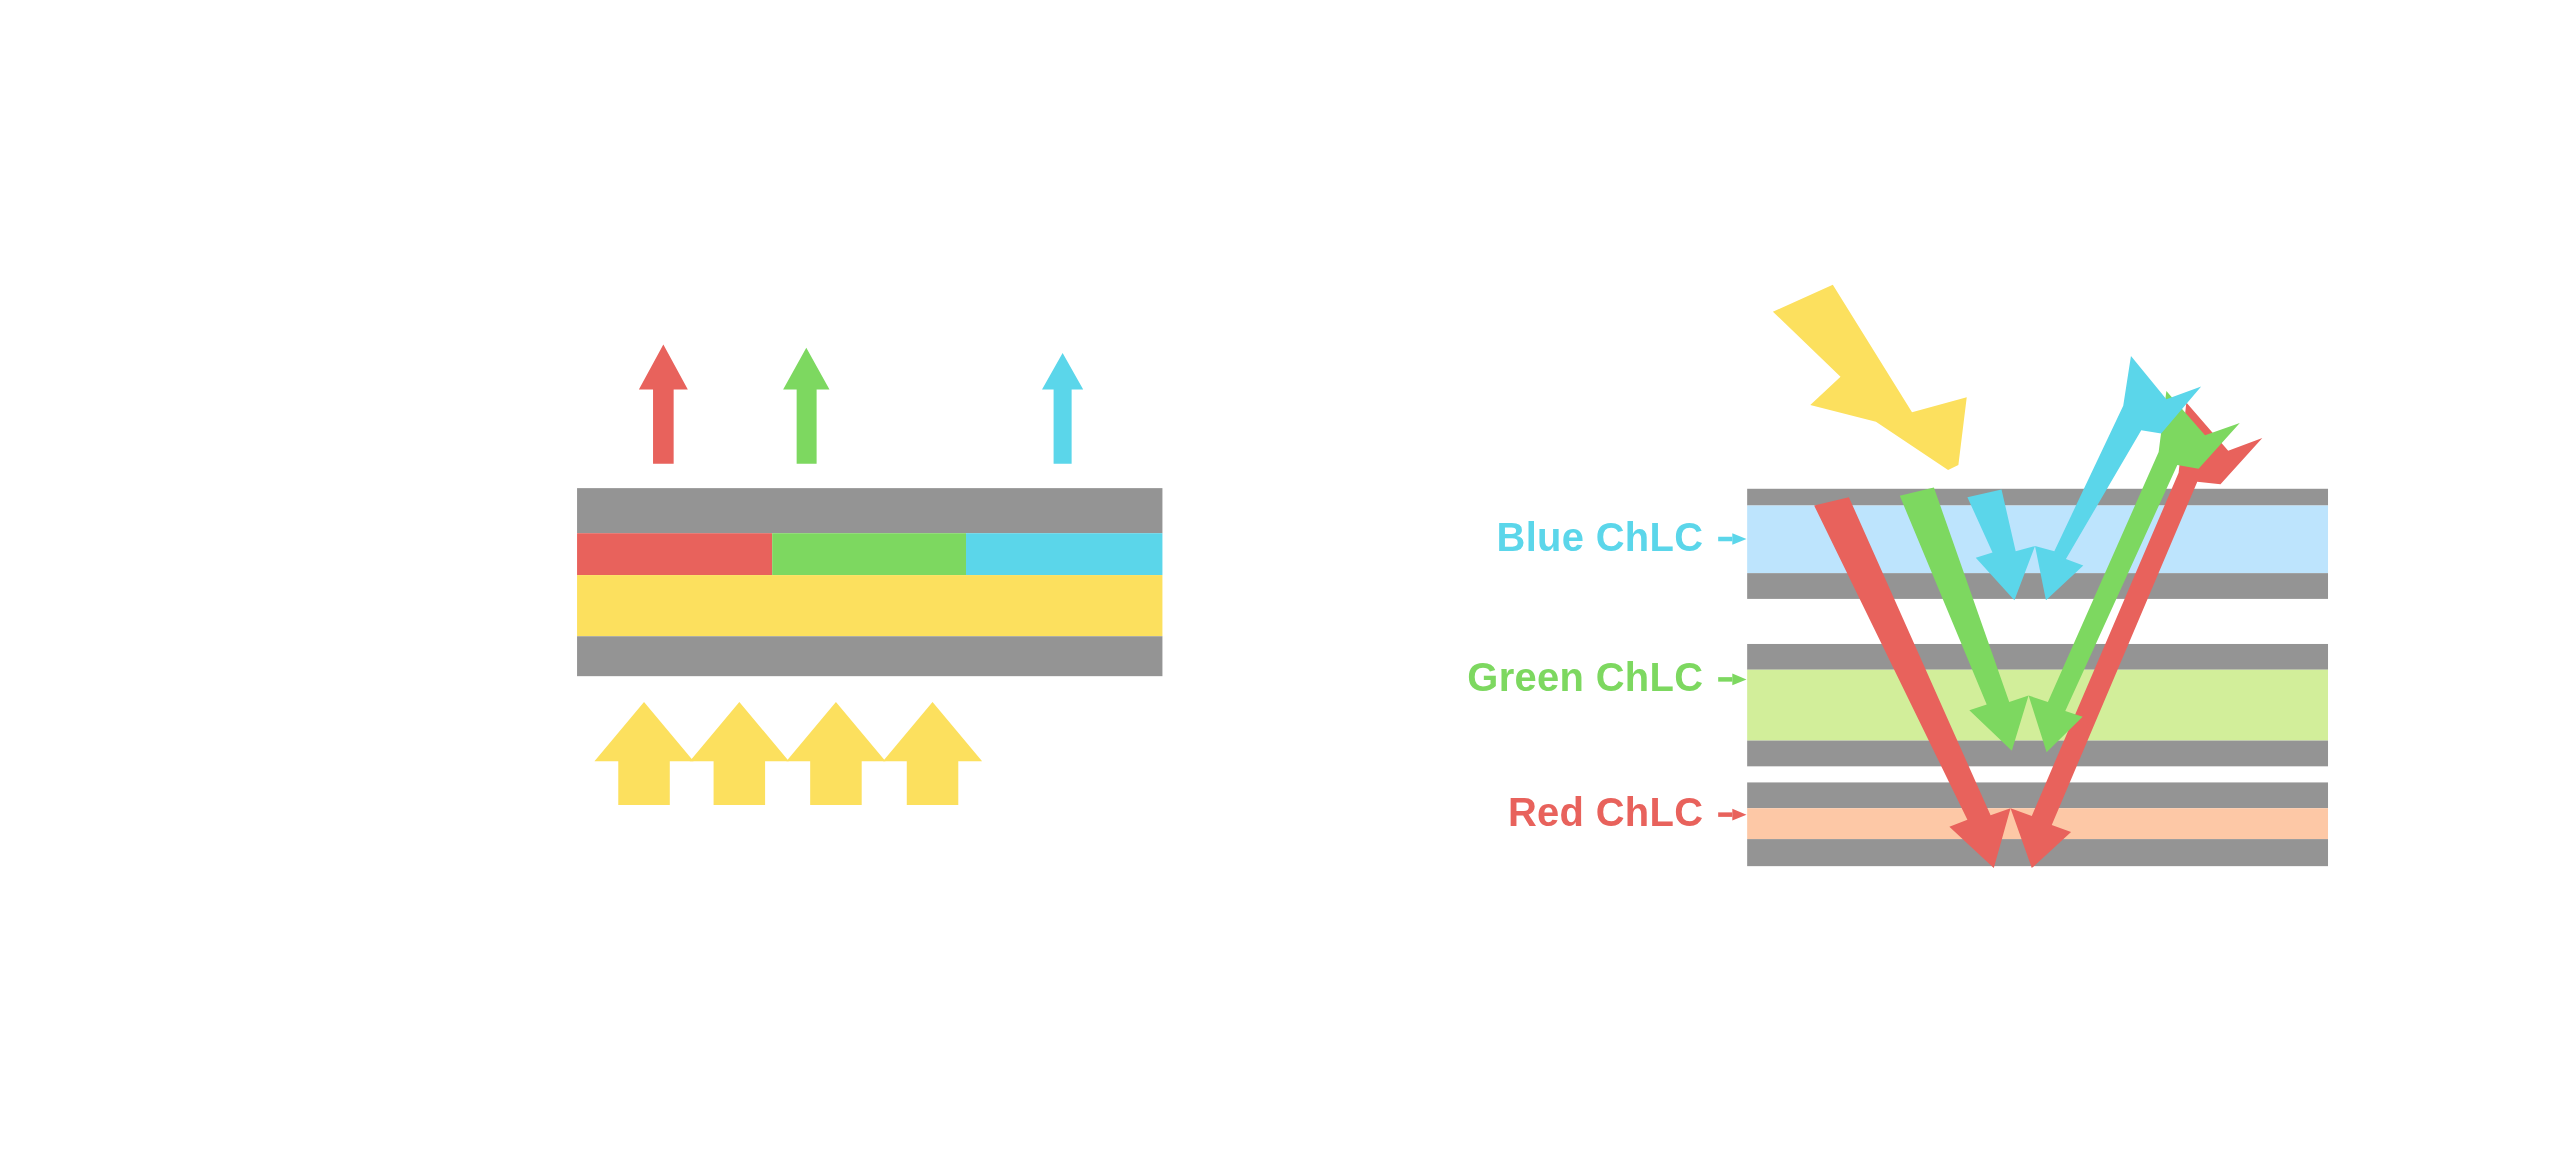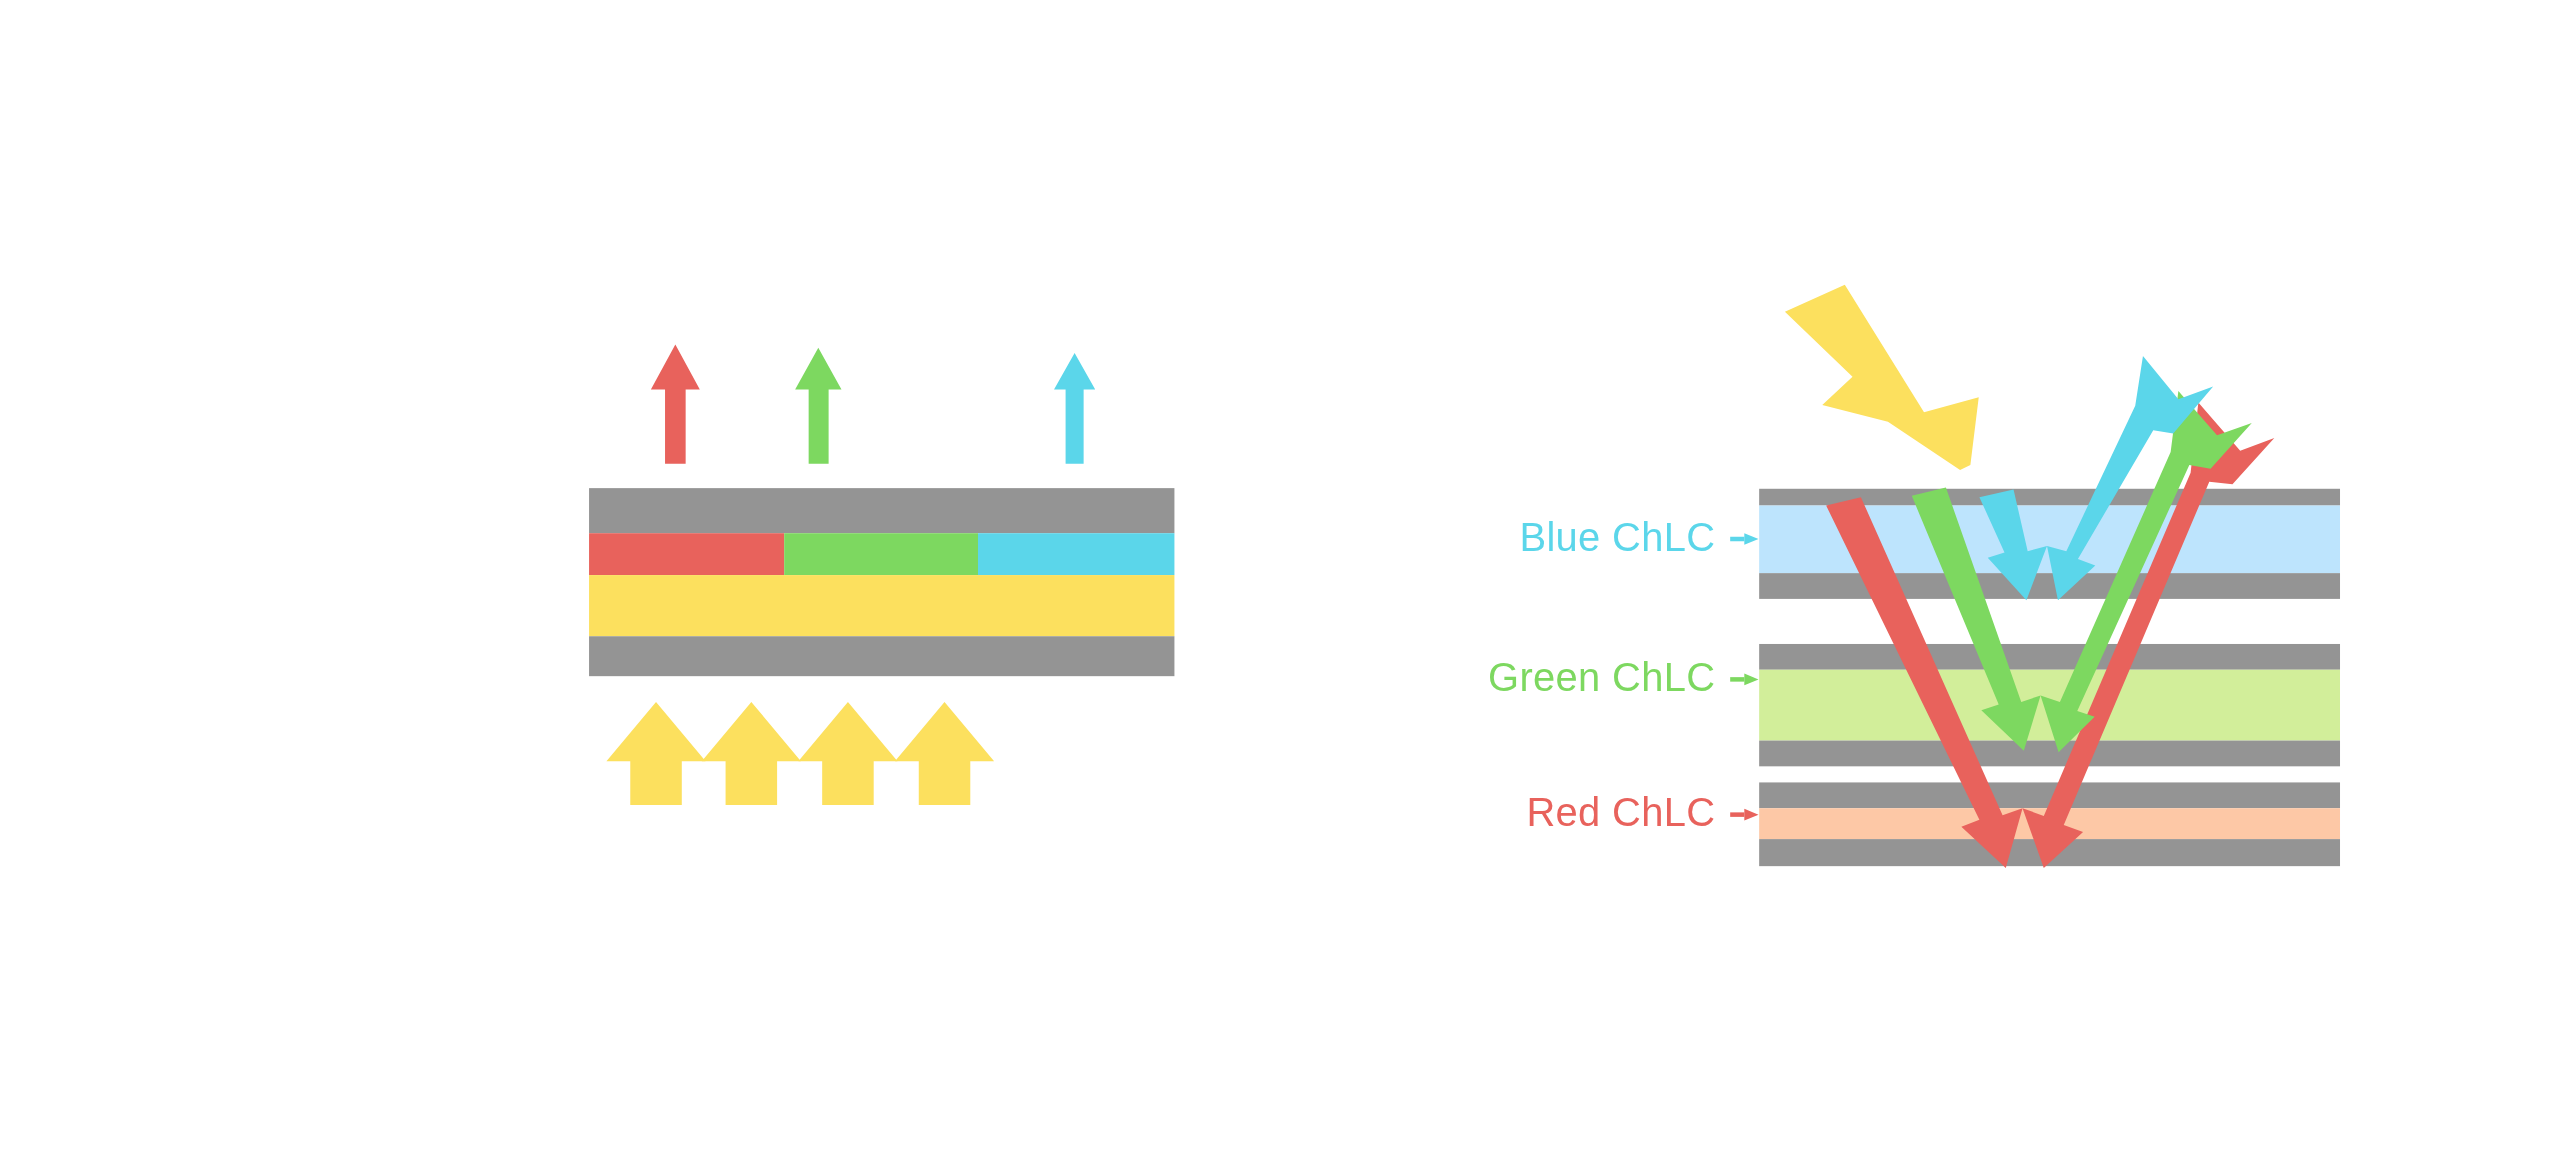--- a/index.html
+++ b/index.html
@@ -1,18 +1,18 @@
 <!DOCTYPE html>
 <html style="font-size:10.3px"><head>
 <meta charset="utf-8">
 <style>
   html,body{margin:0;padding:0;background:#ffffff;}
   body{width:2576px;height:1154px;position:relative;overflow:hidden;
        font-family:"Liberation Sans","DejaVu Sans",sans-serif;}
-  .stage{position:absolute;left:12px;top:0;width:2308px;height:1154px;}
+  .stage{position:absolute;left:0;top:0;width:2308px;height:1154px;font-weight:bold;}
   svg{display:block;}
   .lbl{font-size:62px;letter-spacing:0.5px;}
 </style>
 </head>
 <body>
 
 <div class="stage">
 <svg width="2576" height="1154" viewBox="0 0 4000 1792" xmlns="http://www.w3.org/2000/svg">
 
   <rect x="0" y="0" width="4000" height="1792" fill="#ffffff"></rect>

